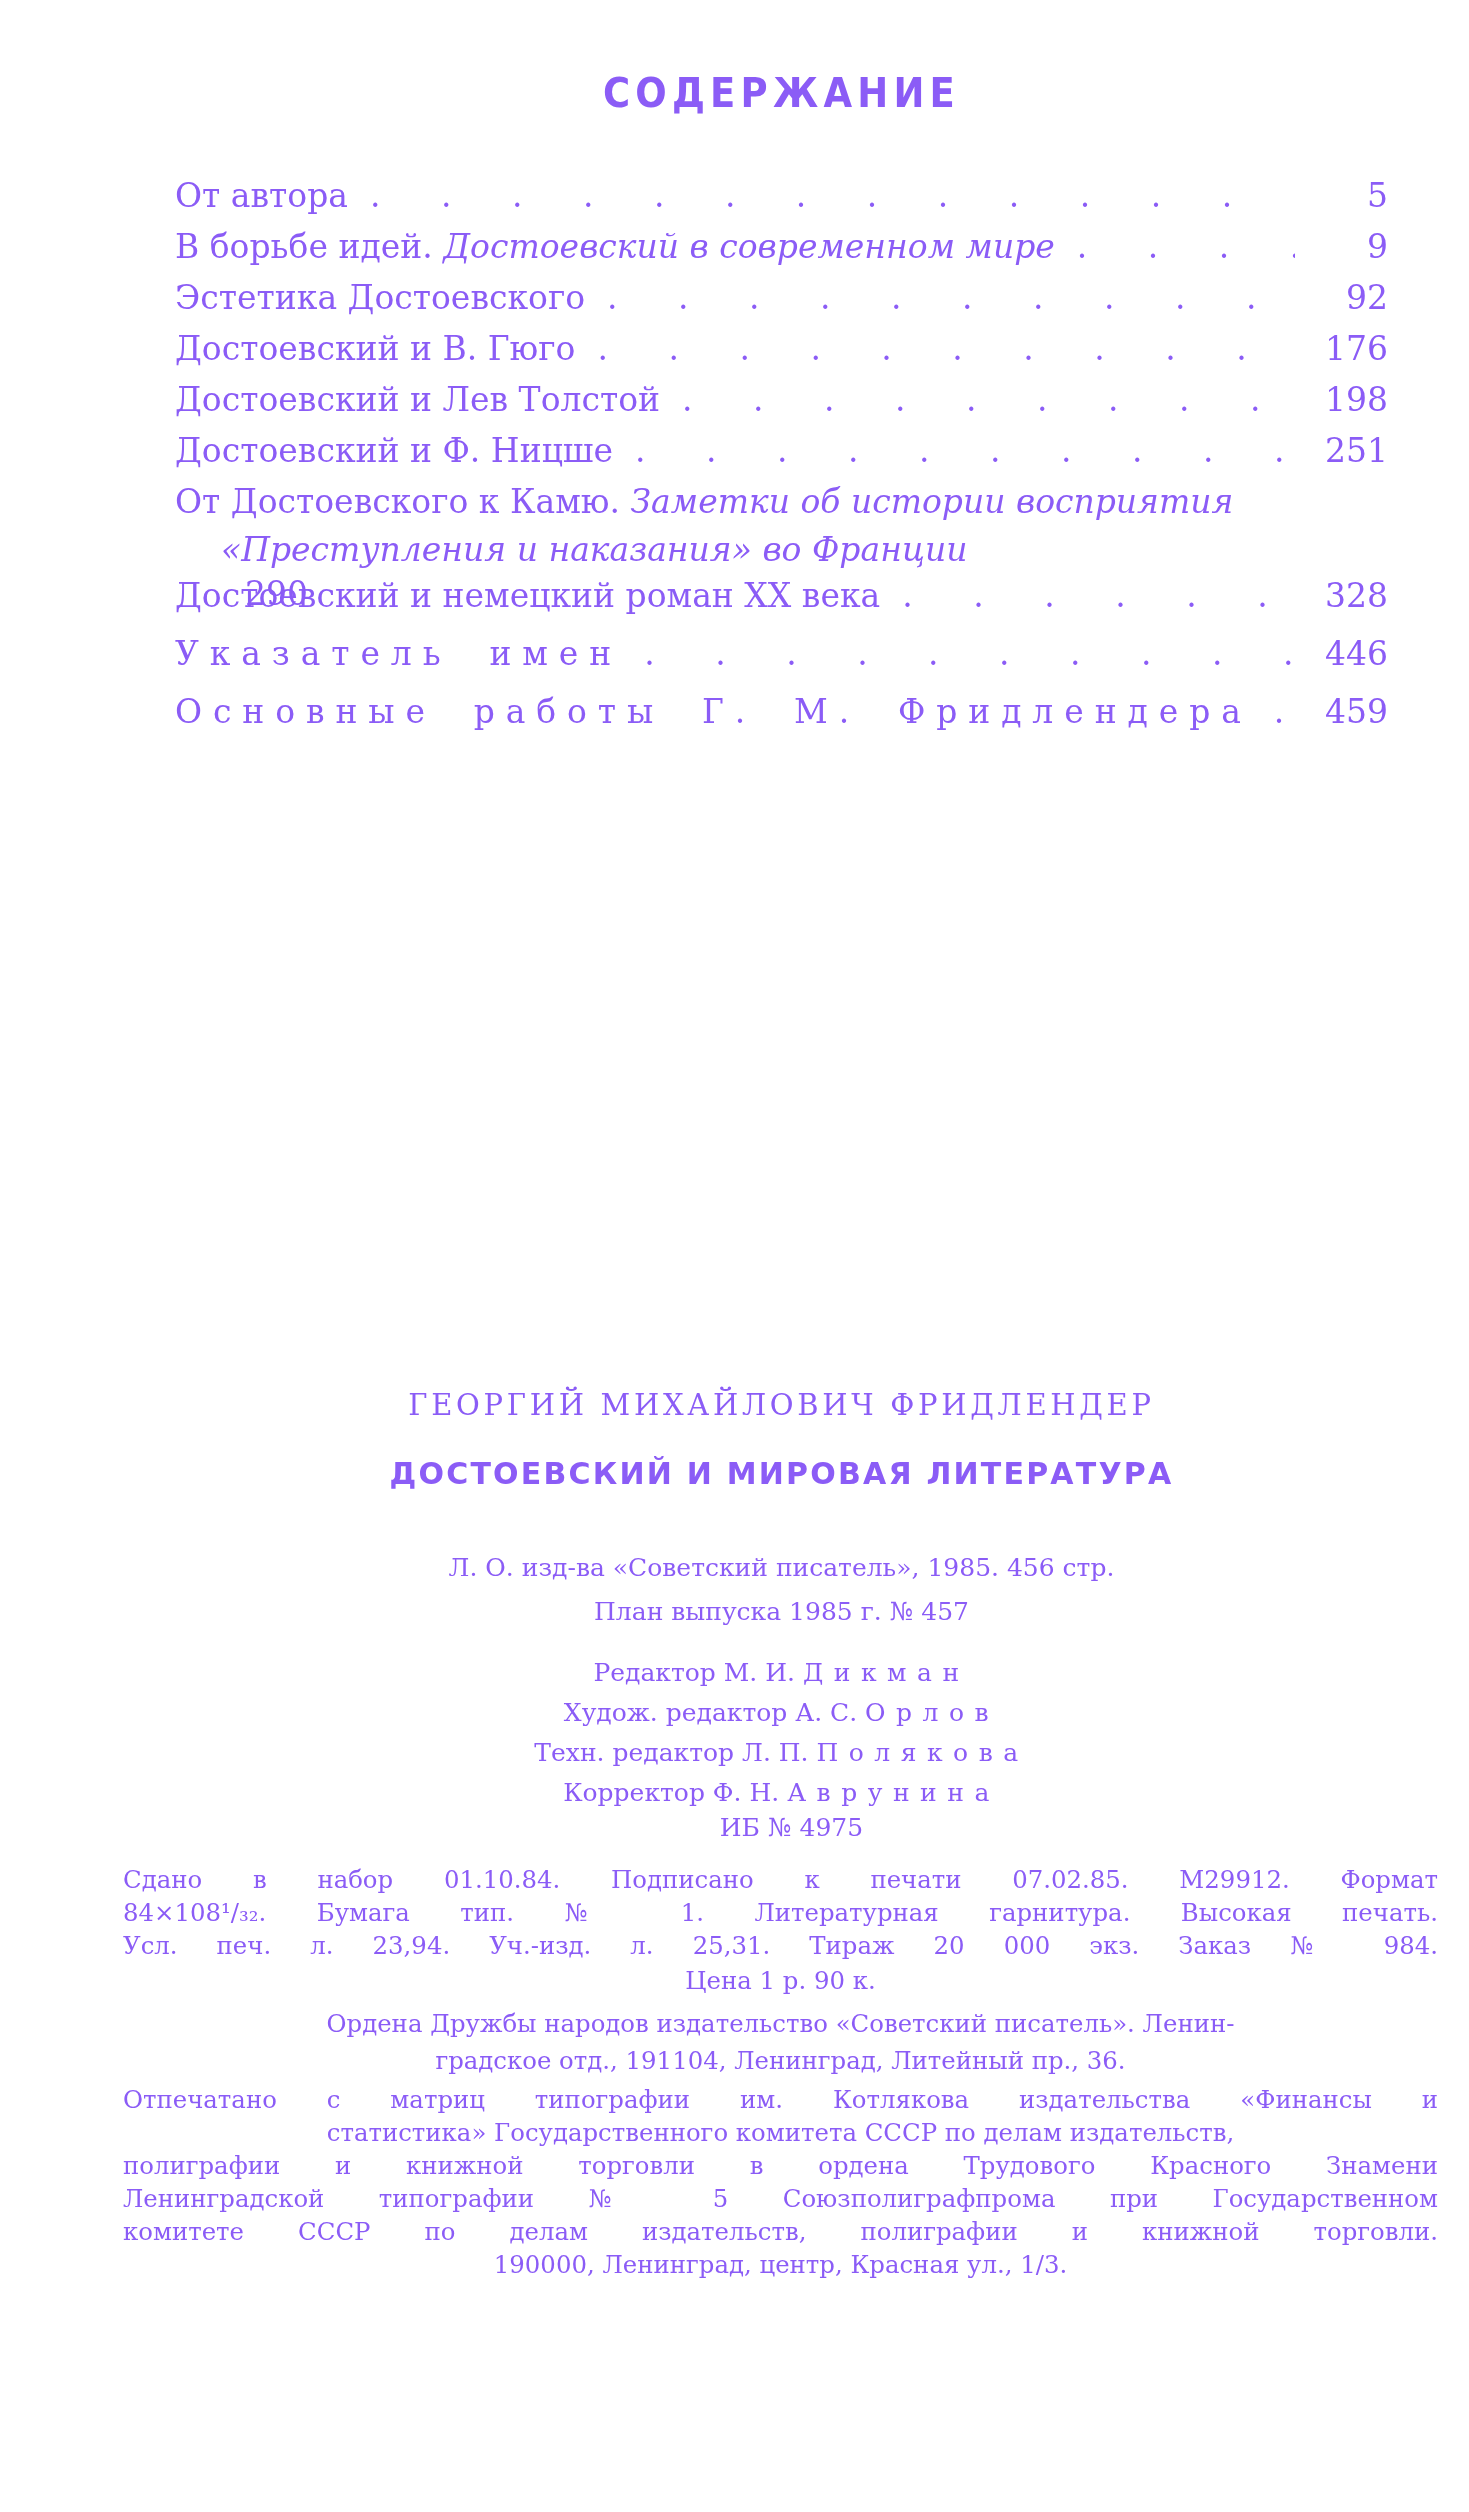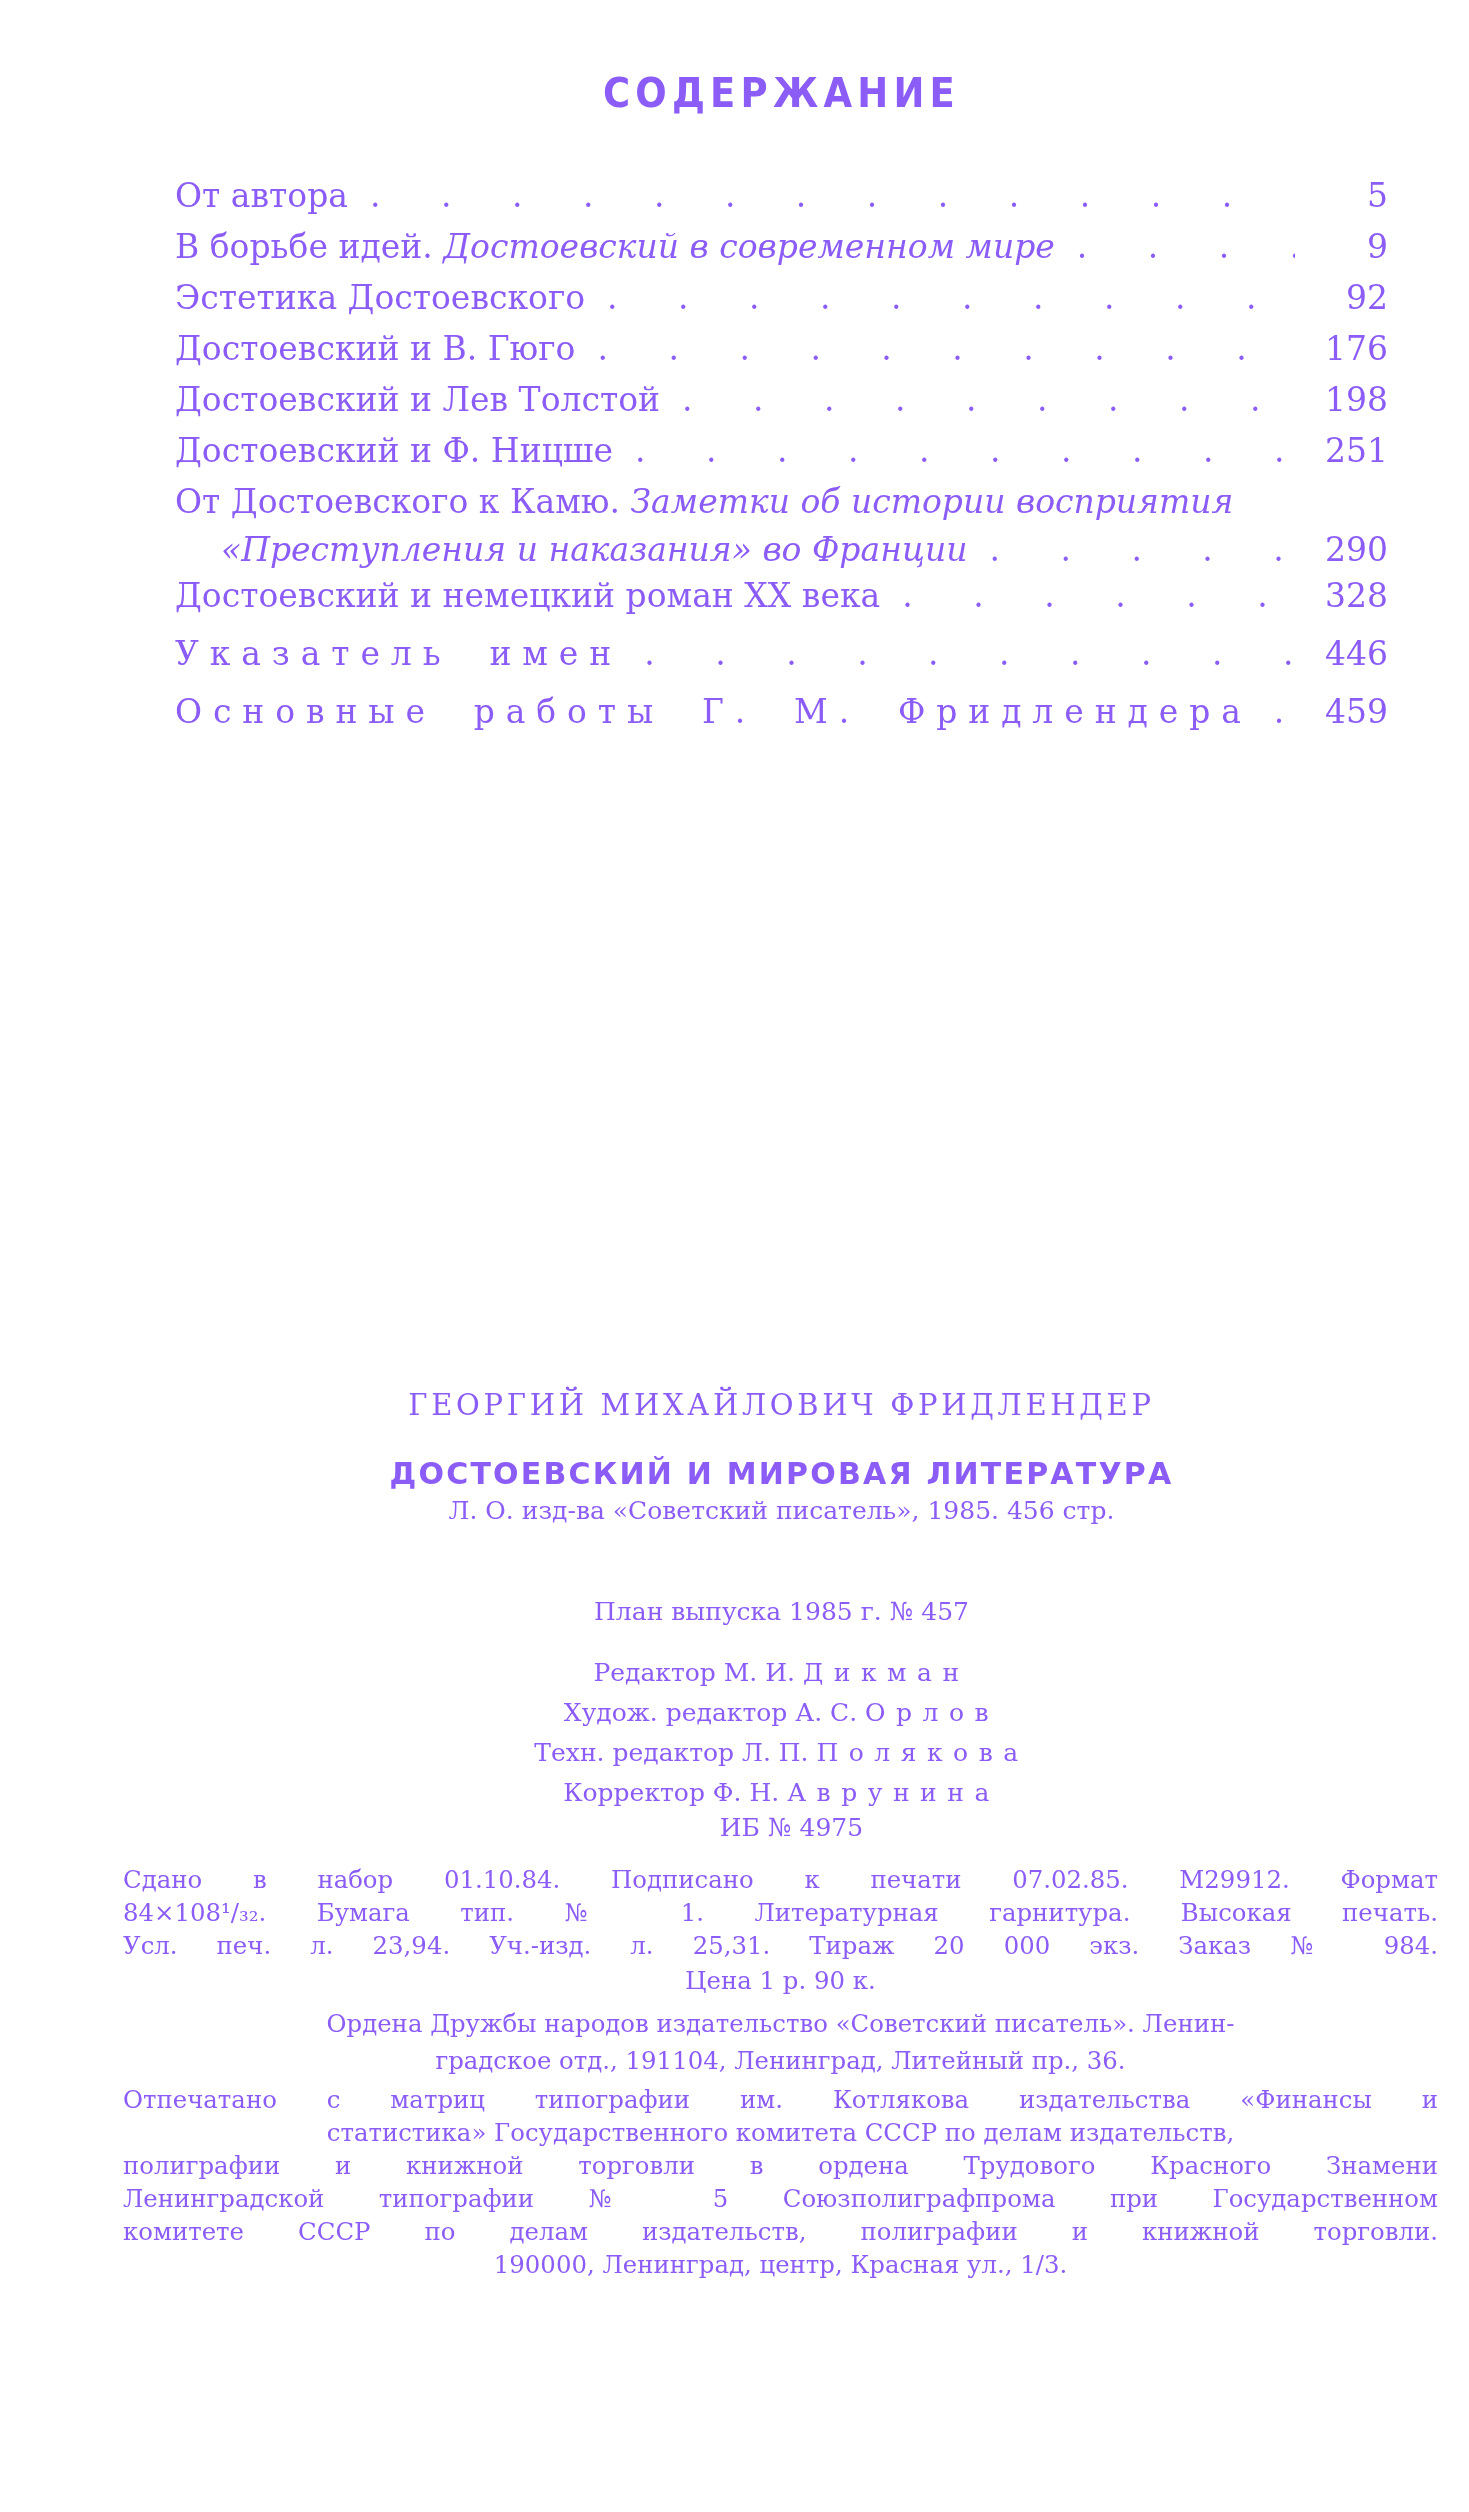--- a/index.html
+++ b/index.html
@@ -57,21 +57,21 @@
     white-space: nowrap;
     margin-left: 22px;
     margin-right: 6px;
     word-spacing: 50px;
   }
   .toc-page {
     flex: 0 0 auto;
     min-width: 87px;
     text-align: right;
   }
-  .toc-row.v-cont { padding-left: 46px; height: 46px; margin-top: -3px; }
+  .toc-row.v-cont { padding-left: 46px; height: 46px; margin-top: -3px; flex-direction: column; }
   .toc-row.v-gap1 { margin-top: 7.4px; }
   .toc-row.v-gap2 { margin-top: 7px; }
 
   
   .author-name {
     position: absolute;
     top: 1388px; left: 0; width: 100%;
     text-align: center;
     font-size: 29px;
     letter-spacing: 3.7px;
@@ -82,21 +82,21 @@
     top: 1456px; left: 0; width: 100%;
     text-align: center;
     font-family: "DejaVu Sans", "Liberation Sans", sans-serif;
     font-weight: bold;
     font-size: 30px;
     letter-spacing: 2.2px;
     white-space: nowrap;
   }
   .pub-line1 {
     position: absolute;
-    top: 1496px; left: 0; width: 100%;
+    top: 1553px; left: 0; width: 100%;
     text-align: center;
     font-size: 25px;
     white-space: nowrap;
   }
   .pub-line2 {
     position: absolute;
     top: 1597px; left: 0; width: 100%;
     text-align: center;
     font-size: 25px;
     white-space: nowrap;

